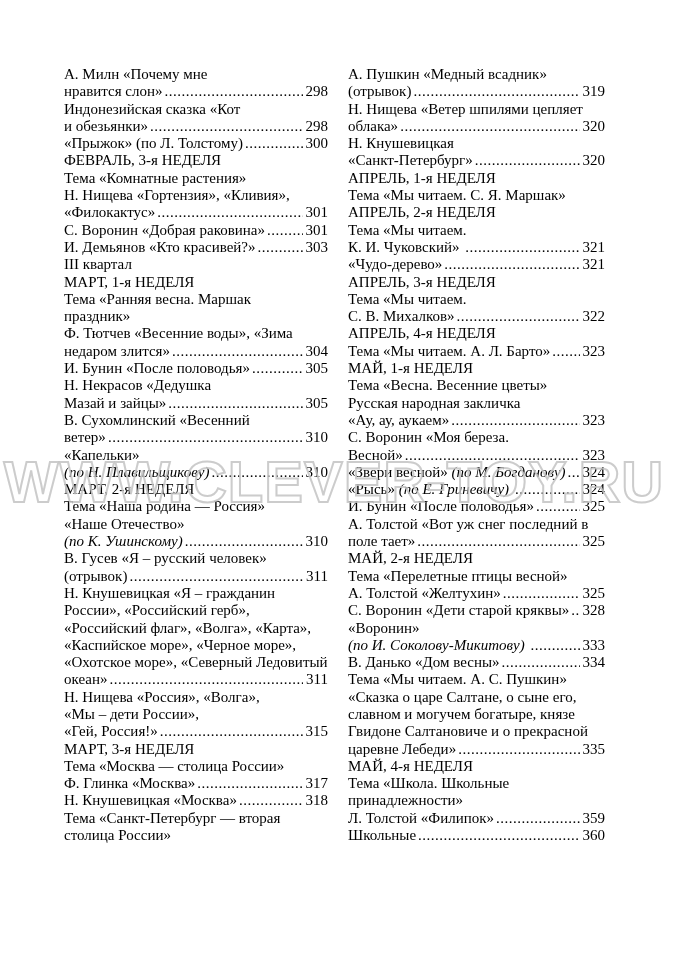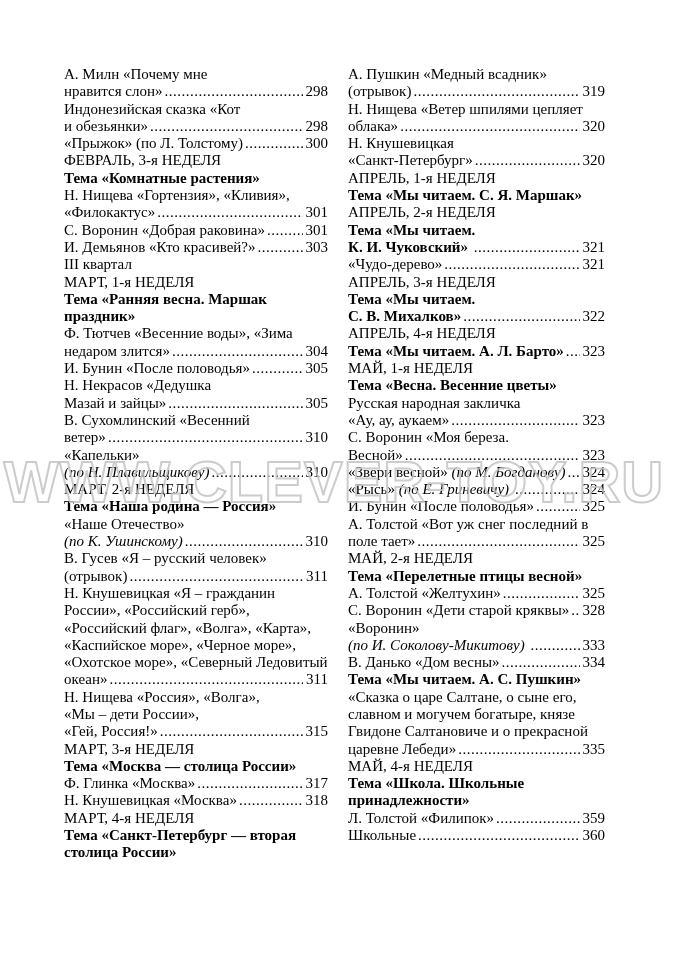--- a/index.html
+++ b/index.html
@@ -17,21 +17,21 @@
   .col-left  { left: 64px;  width: 264px; }
   .col-right { left: 348px; width: 257px; }
   .toc-line {
     display: flex;
     align-items: flex-start;
     height: 17.3px;
     line-height: 17.3px;
     overflow: visible;
   }
   .seg { white-space: pre; line-height: 17.3px; }
-  .seg-bold { font-weight: bold; }
+  .seg-bold { font-weight: normal; }
   .seg-italic { font-style: italic; }
   .leader {
     flex: 1 1 auto;
     min-width: 6px;
     overflow: hidden;
     white-space: nowrap;
     line-height: 17.3px;
     margin-left: 2px;
   }
   .leader::after {
@@ -219,23 +219,20 @@
         <span class="seg">Ф. Глинка «Москва»</span>
         <span class="leader"></span>
         <span class="pagenum">317</span>
       </div>
       <div class="toc-line">
         <span class="seg">Н. Кнушевицкая «Москва»</span>
         <span class="leader"></span>
         <span class="pagenum">318</span>
       </div>
       <div class="toc-line">
-        <span class="seg">МАРТ, 4-я НЕДЕЛЯ</span>
-      </div>
-      <div class="toc-line">
         <span class="seg seg-bold">Тема «Санкт-Петербург — вторая</span>
       </div>
       <div class="toc-line">
         <span class="seg seg-bold">столица России»</span>
       </div>
     </div>
   <div class="col col-right">
       <div class="toc-line">
         <span class="seg">А. Пушкин «Медный всадник»</span>
       </div>

